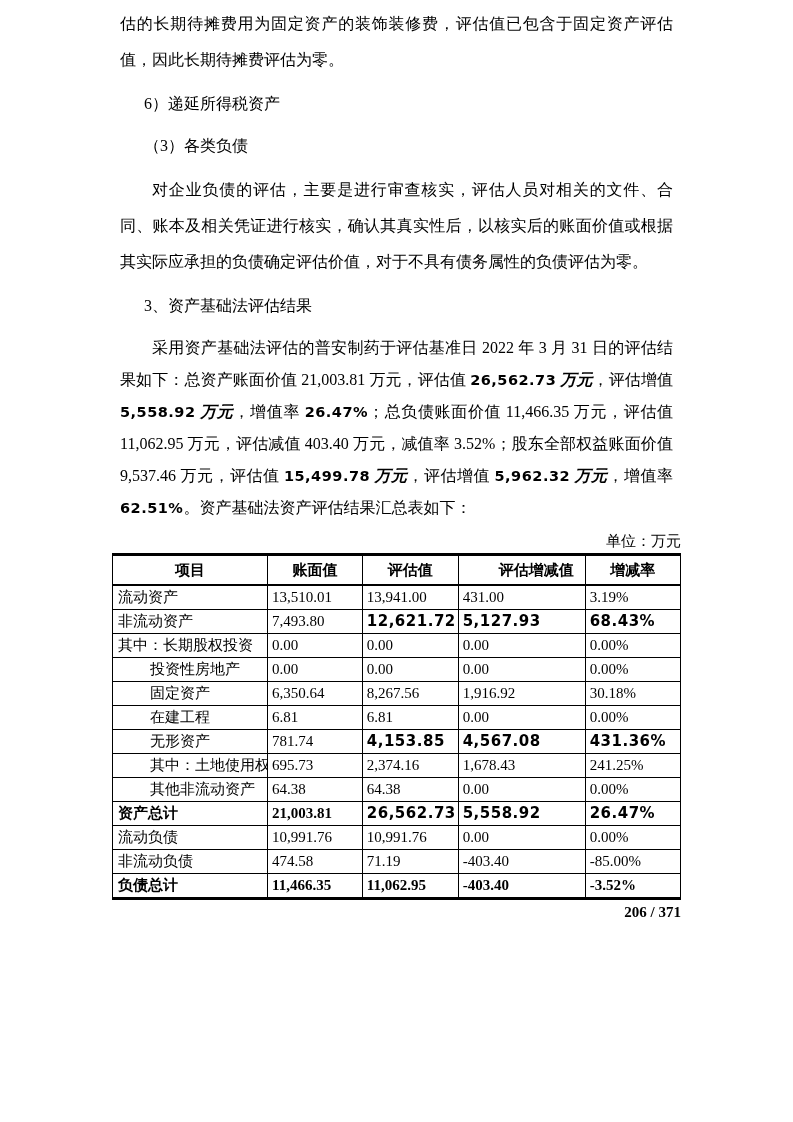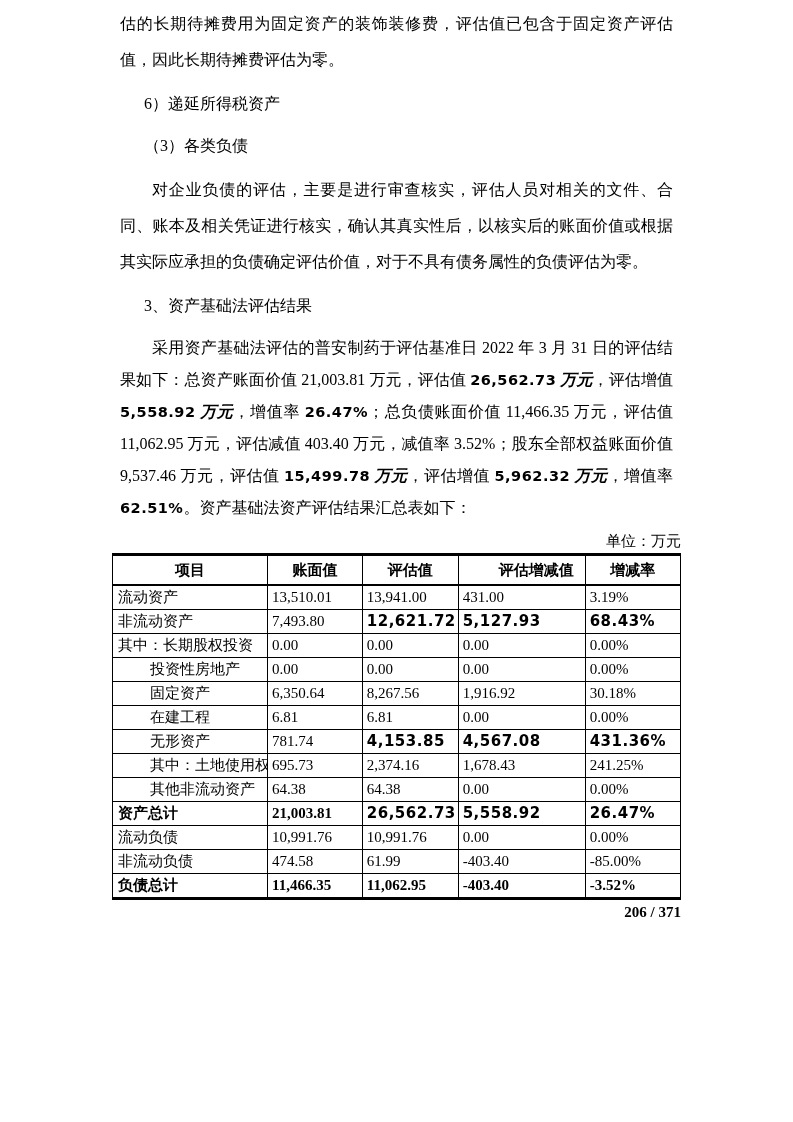--- a/index.html
+++ b/index.html
@@ -151,21 +151,21 @@
           <tr>
             <td class="lbl">流动负债</td>
             <td class="num">10,991.76</td>
             <td class="num">10,991.76</td>
             <td class="num">0.00</td>
             <td class="num">0.00%</td>
           </tr>
           <tr>
             <td class="lbl">非流动负债</td>
             <td class="num">474.58</td>
-            <td class="num">61.99</td>
+            <td class="num">71.19</td>
             <td class="num">-403.40</td>
             <td class="num">-85.00%</td>
           </tr>
           <tr>
             <td class="lbl lbl-b">负债总计</td>
             <td class="num cell-bf">11,466.35</td>
             <td class="num cell-bf">11,062.95</td>
             <td class="num cell-bf">-403.40</td>
             <td class="num cell-bf">-3.52%</td>
           </tr>

